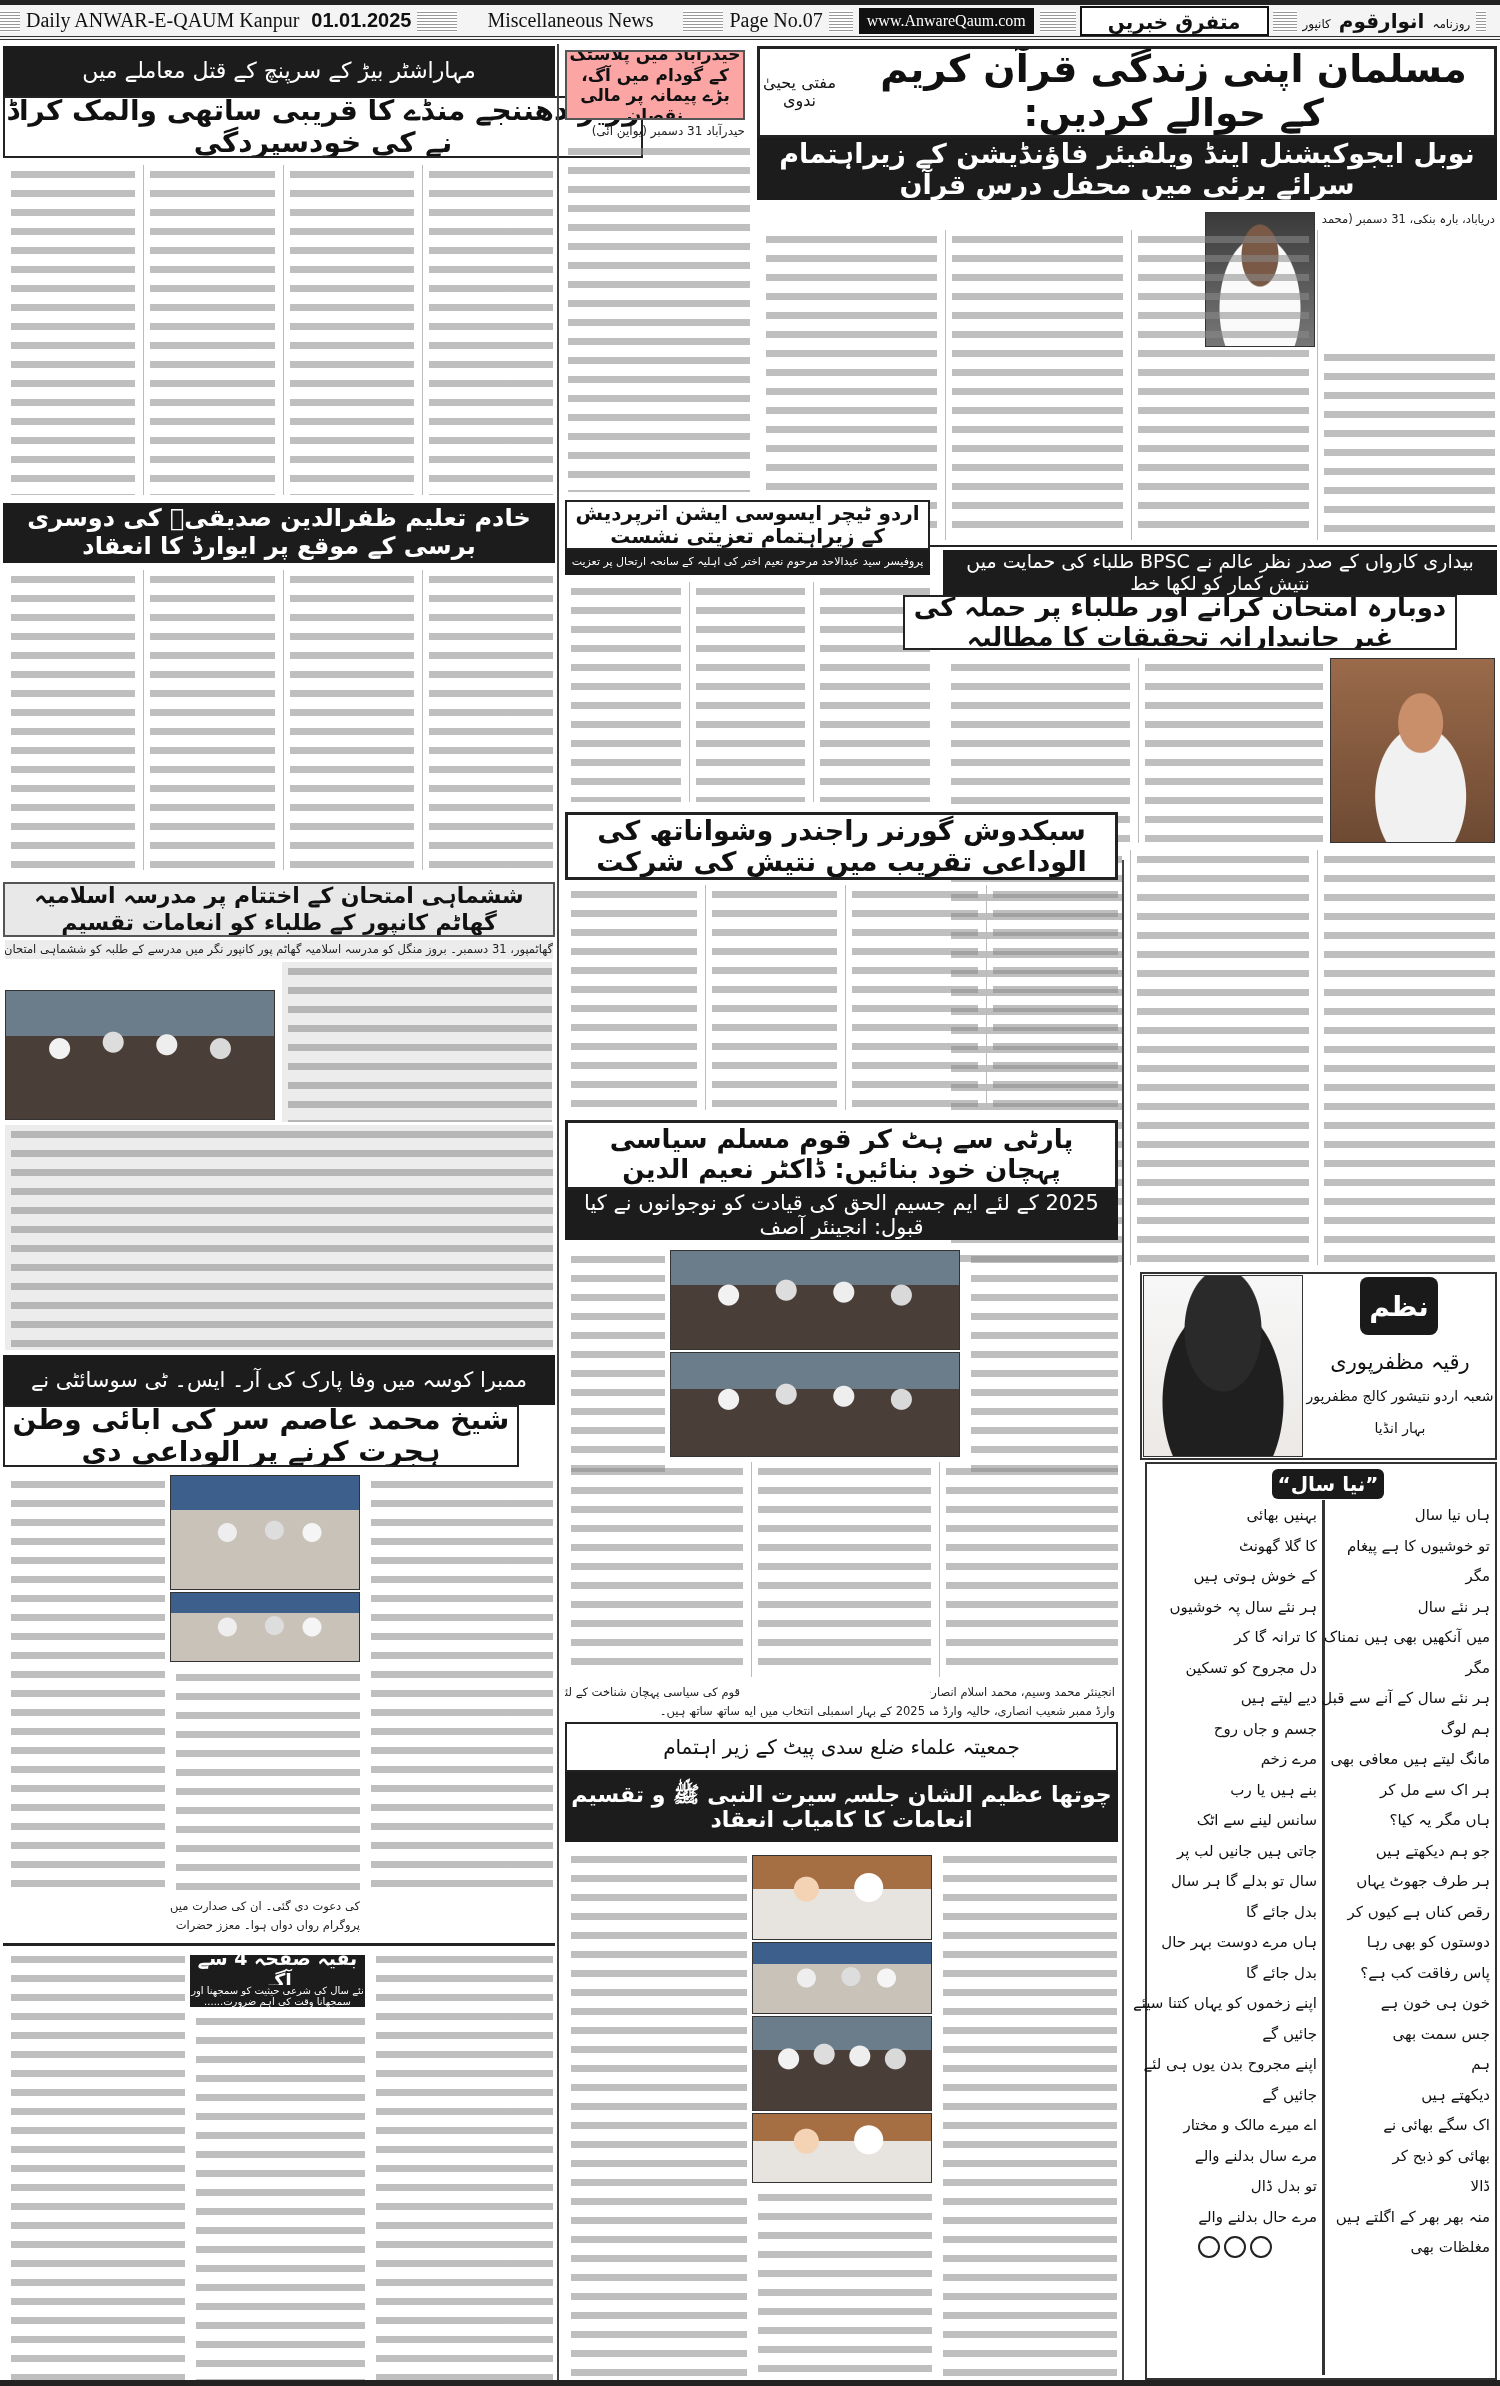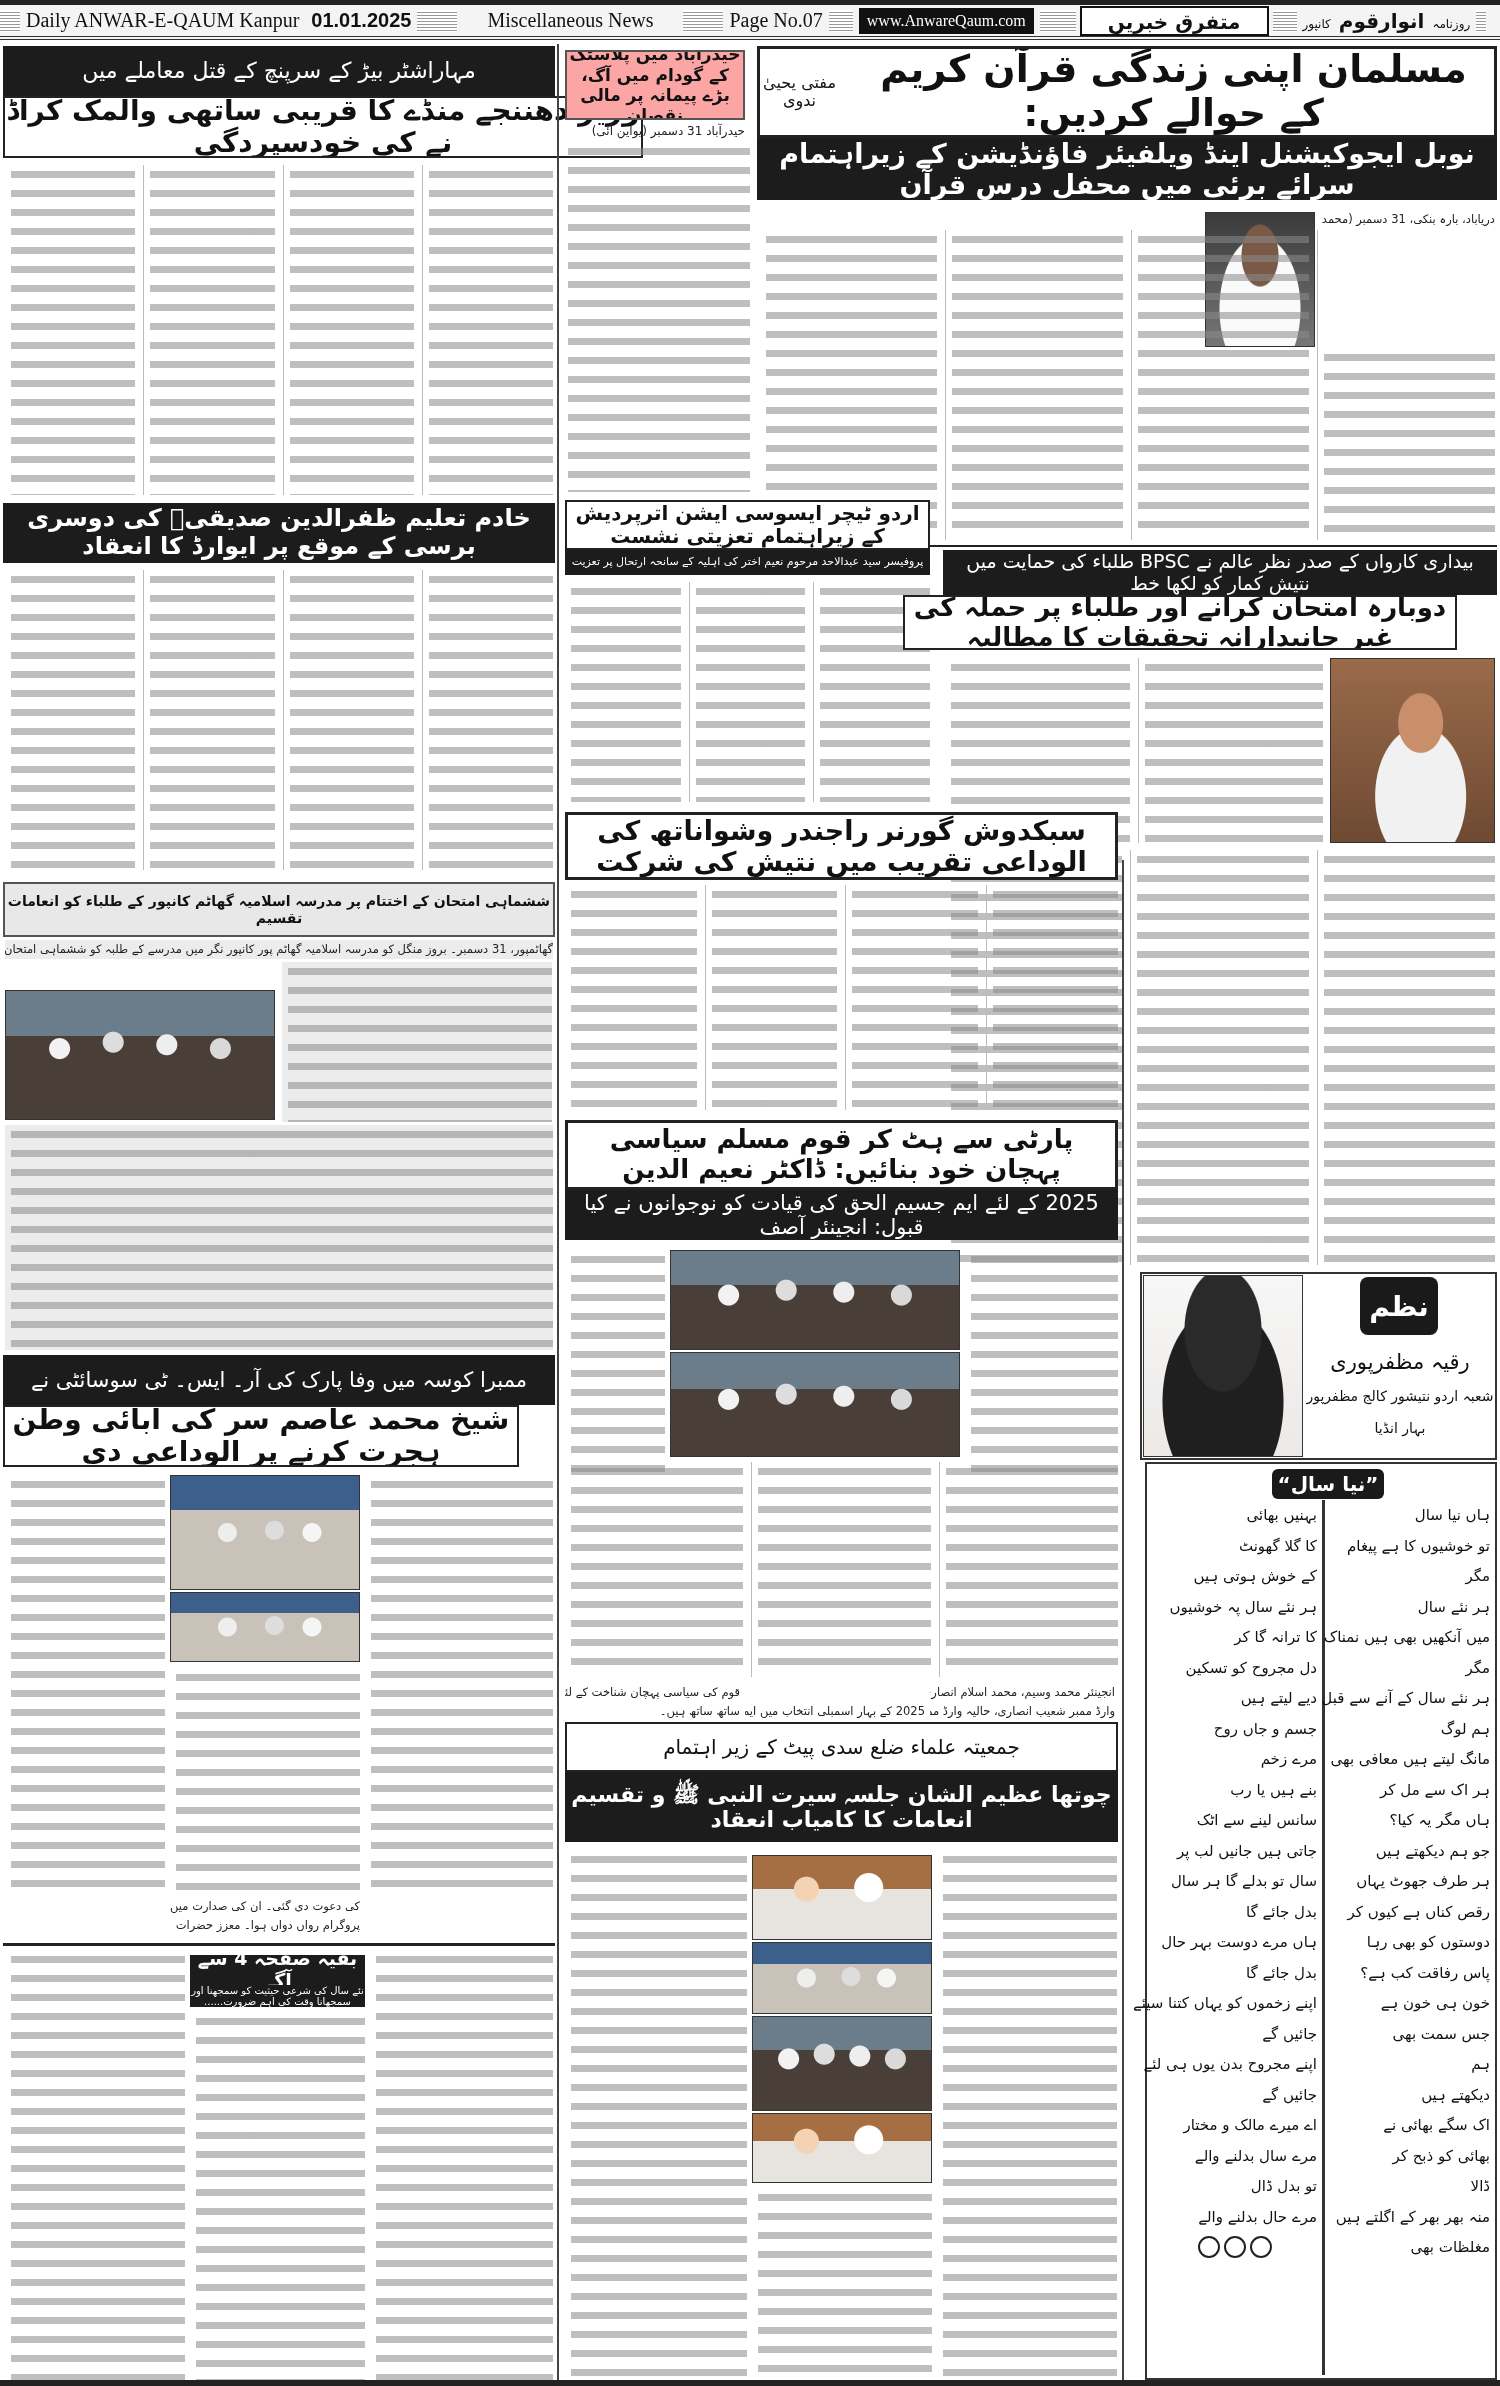--- a/index.html
+++ b/index.html
@@ -214,21 +214,21 @@
       <div class="lines"></div>
     </div>
   <div class="col">
       <div class="lines"></div>
     </div>
   <div class="col">
       <div class="lines"></div>
     </div>
 </div>
 
-<div class="blk hl-grey" style="left:3px;top:882px;width:552px;height:55px;font-size:14px">ششماہی امتحان کے اختتام پر مدرسہ اسلامیہ گھاٹم کانپور کے طلباء کو انعامات تقسیم</div>
+<div class="blk hl-grey" style="left:3px;top:882px;width:552px;height:55px;font-size:22px">ششماہی امتحان کے اختتام پر مدرسہ اسلامیہ گھاٹم کانپور کے طلباء کو انعامات تقسیم</div>
 <div class="lead" style="position:absolute;left:5px;top:940px;width:548px;background:#ececec">گھاٹمپور، 31 دسمبر۔ بروز منگل کو مدرسہ اسلامیہ گھاٹم پور کانپور نگر میں مدرسے کے طلبہ کو ششماہی امتحان کا رزلٹ سنایا گیا اور اعلیٰ</div>
 <div class="photo ph-crowd" style="left:5px;top:990px;width:270px;height:130px"></div>
 <div class="cols" style="left:282px;top:962px;width:270px;height:160px;background:#ececec">
   <div class="col">
       <div class="lines"></div>
     </div>
 </div>
 <div class="cols" style="left:5px;top:1125px;width:548px;height:225px;background:#ececec">
   <div class="col">
       <div class="lines"></div>

